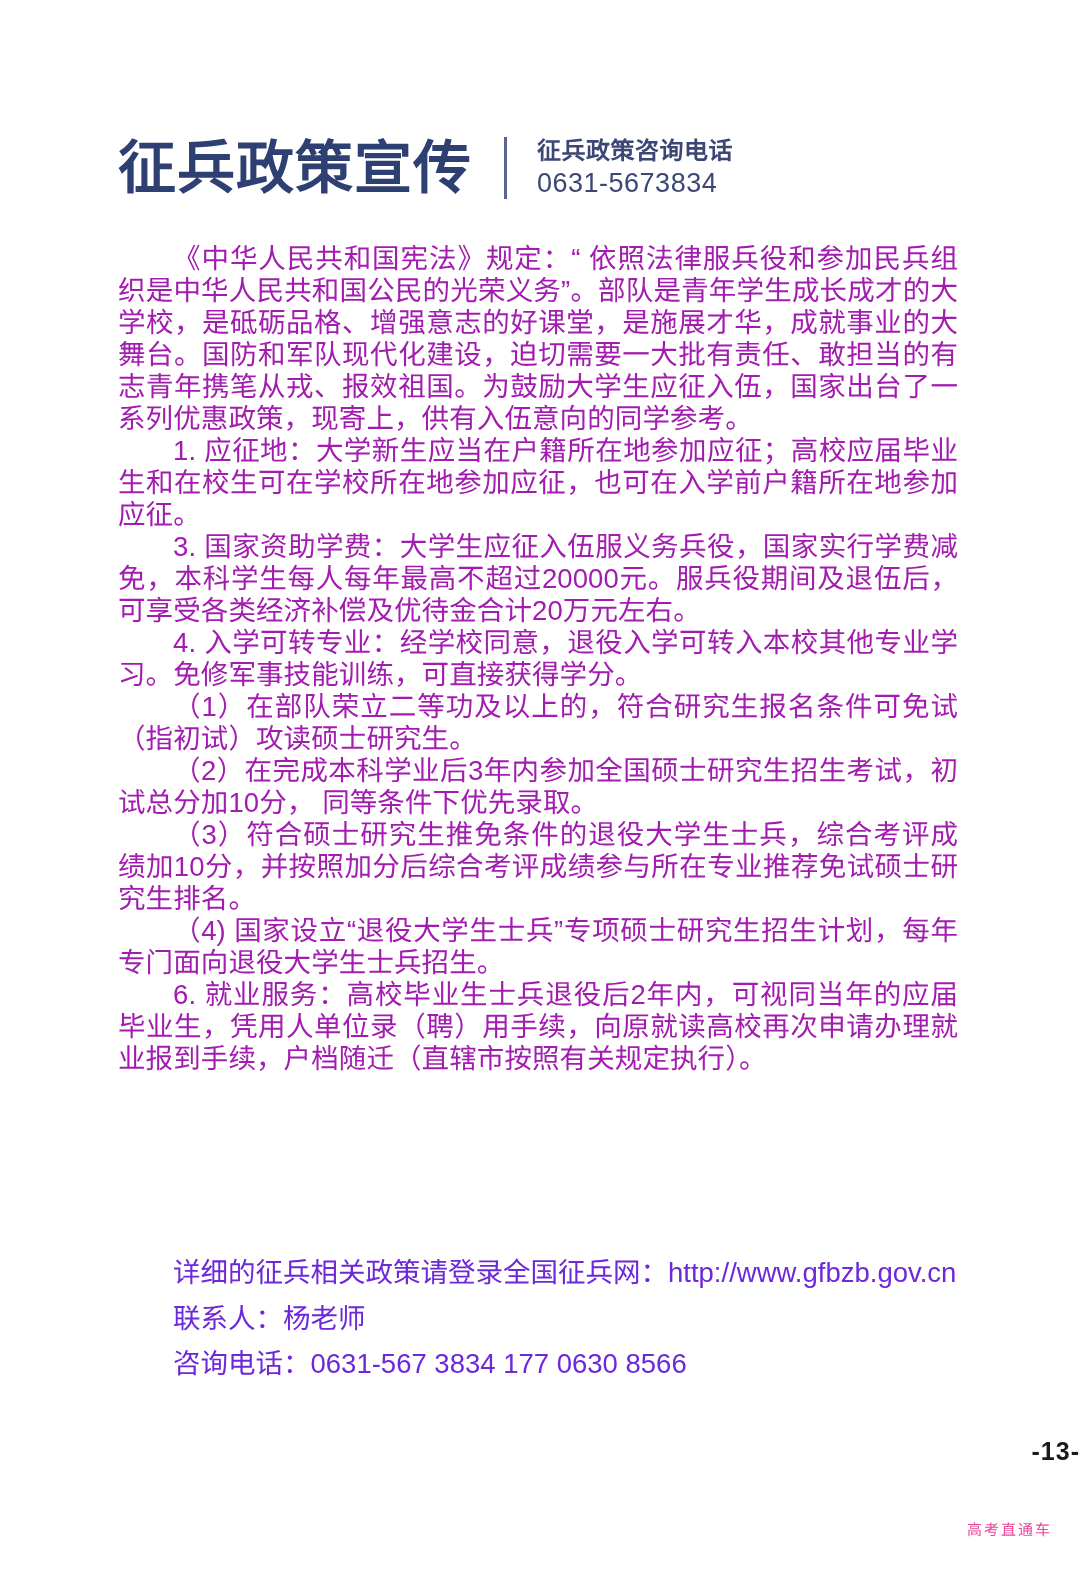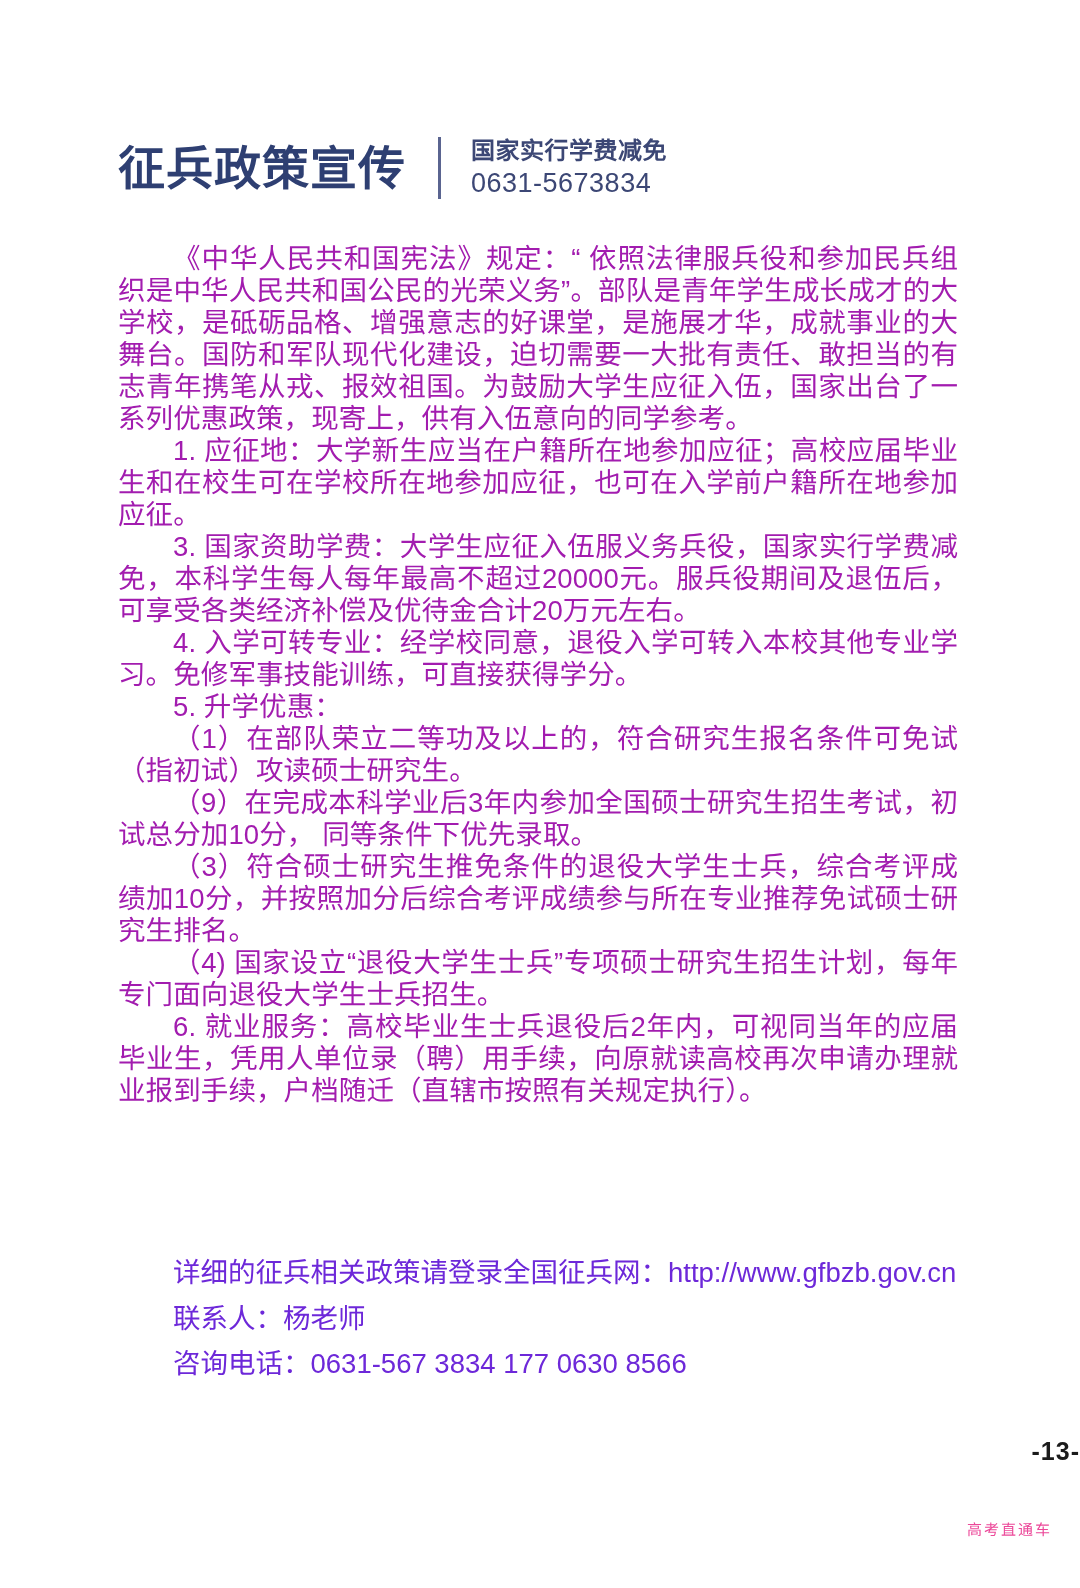--- a/index.html
+++ b/index.html
@@ -27,21 +27,21 @@
   .header {
     position: absolute;
     left: 118px;
     top: 128px;
     display: flex;
     align-items: center;
     height: 80px;
   }
 
   .header-title {
-    font-size: 47px;
+    font-size: 58px;
     font-weight: 700;
     color: #2e3f72;
     letter-spacing: 1px;
     line-height: 1;
     white-space: nowrap;
   }
 
   .header-divider {
     width: 3px;
     height: 62px;
@@ -140,33 +140,32 @@
 <body>
 
 <div class="page">
 
   <div class="header">
     <div class="header-title">征兵政策宣传</div>
 
     <div class="header-divider"></div>
 
     <div class="header-contact">
-      <div class="header-contact-label">国家实行学费减免</div>
+      <div class="header-contact-label">征兵政策咨询电话</div>
       <div class="header-contact-phone">0631-5673834</div>
     </div>
   </div>
 
   <div class="content">
     <p class="para indent">《中华人民共和国宪法》规定：“ 依照法律服兵役和参加民兵组织是中华人民共和国公民的光荣义务”。部队是青年学生成长成才的大学校，是砥砺品格、增强意志的好课堂，是施展才华，成就事业的大舞台。国防和军队现代化建设，迫切需要一大批有责任、敢担当的有志青年携笔从戎、报效祖国。为鼓励大学生应征入伍，国家出台了一系列优惠政策，现寄上，供有入伍意向的同学参考。</p>
     <p class="para indent">1. 应征地：大学新生应当在户籍所在地参加应征；高校应届毕业生和在校生可在学校所在地参加应征，也可在入学前户籍所在地参加应征。</p>
     <p class="para indent">3. 国家资助学费：大学生应征入伍服义务兵役，国家实行学费减免，本科学生每人每年最高不超过20000元。服兵役期间及退伍后，可享受各类经济补偿及优待金合计20万元左右。</p>
     <p class="para indent">4. 入学可转专业：经学校同意，退役入学可转入本校其他专业学习。免修军事技能训练，可直接获得学分。</p>
-    <p class="para indent">5. 升学优惠：</p>
     <p class="para indent">（1）在部队荣立二等功及以上的，符合研究生报名条件可免试（指初试）攻读硕士研究生。</p>
-    <p class="para indent">（9）在完成本科学业后3年内参加全国硕士研究生招生考试，初试总分加10分， 同等条件下优先录取。</p>
+    <p class="para indent">（2）在完成本科学业后3年内参加全国硕士研究生招生考试，初试总分加10分， 同等条件下优先录取。</p>
     <p class="para indent">（3）符合硕士研究生推免条件的退役大学生士兵，综合考评成绩加10分，并按照加分后综合考评成绩参与所在专业推荐免试硕士研究生排名。</p>
     <p class="para indent">（4) 国家设立“退役大学生士兵”专项硕士研究生招生计划，每年专门面向退役大学生士兵招生。</p>
     <p class="para indent">6. 就业服务：高校毕业生士兵退役后2年内，可视同当年的应届毕业生，凭用人单位录（聘）用手续，向原就读高校再次申请办理就业报到手续，户档随迁（直辖市按照有关规定执行）。</p>
   </div>
 
   <div class="footer-lines">
     <p class="footer-line">详细的征兵相关政策请登录全国征兵网：http://www.gfbzb.gov.cn</p>
     <p class="footer-line">联系人：杨老师</p>
     <p class="footer-line">咨询电话：0631-567 3834 177 0630 8566</p>
   </div>

